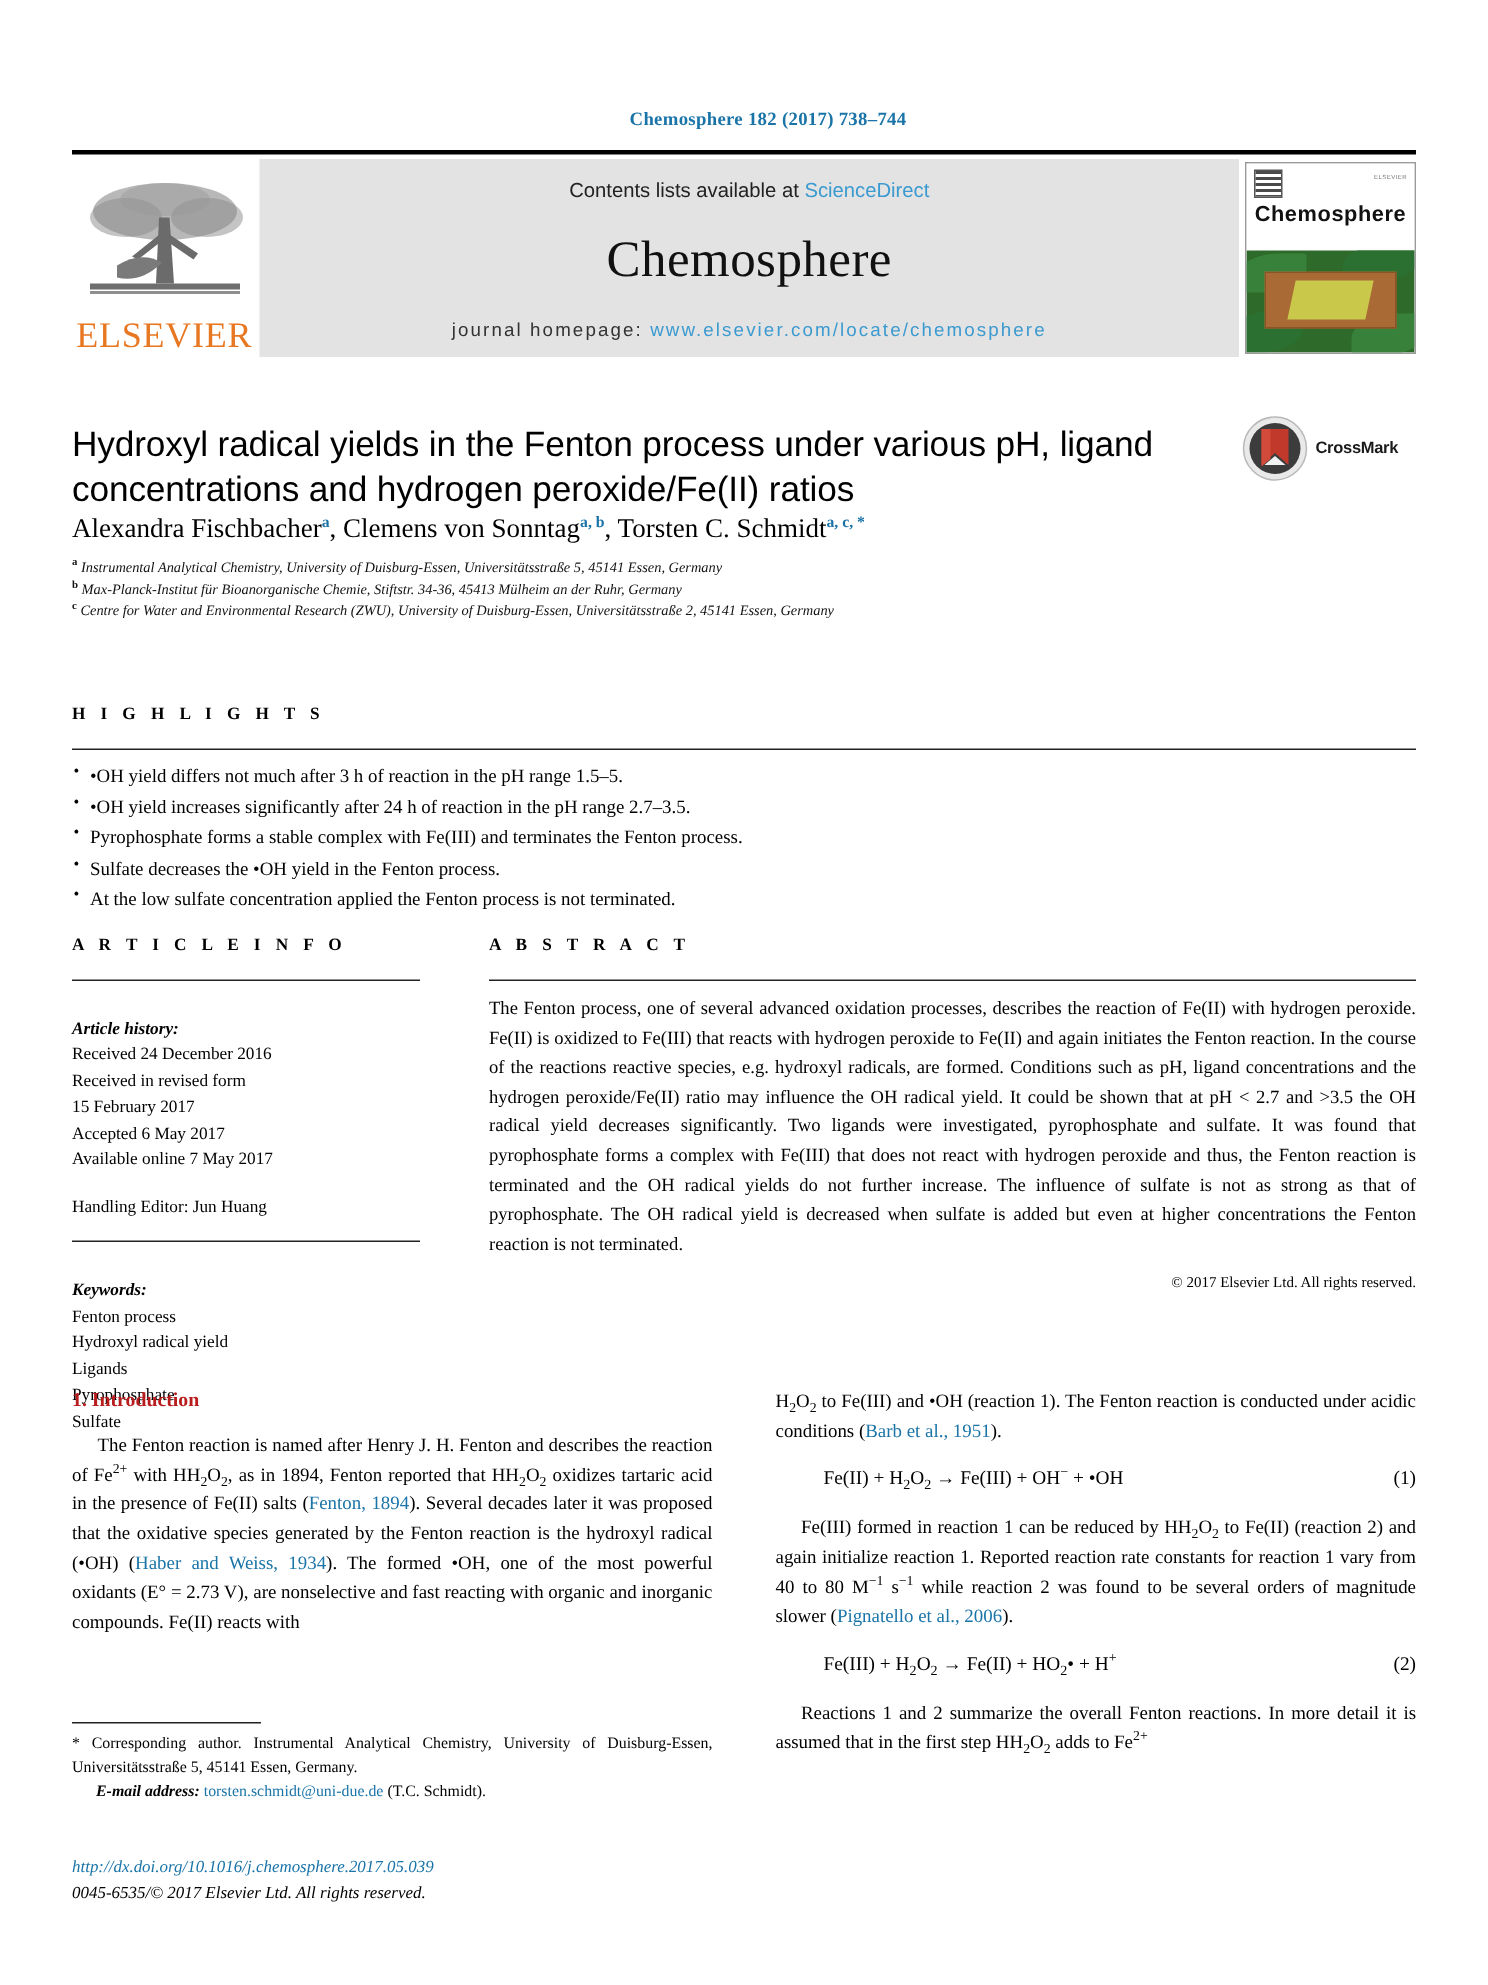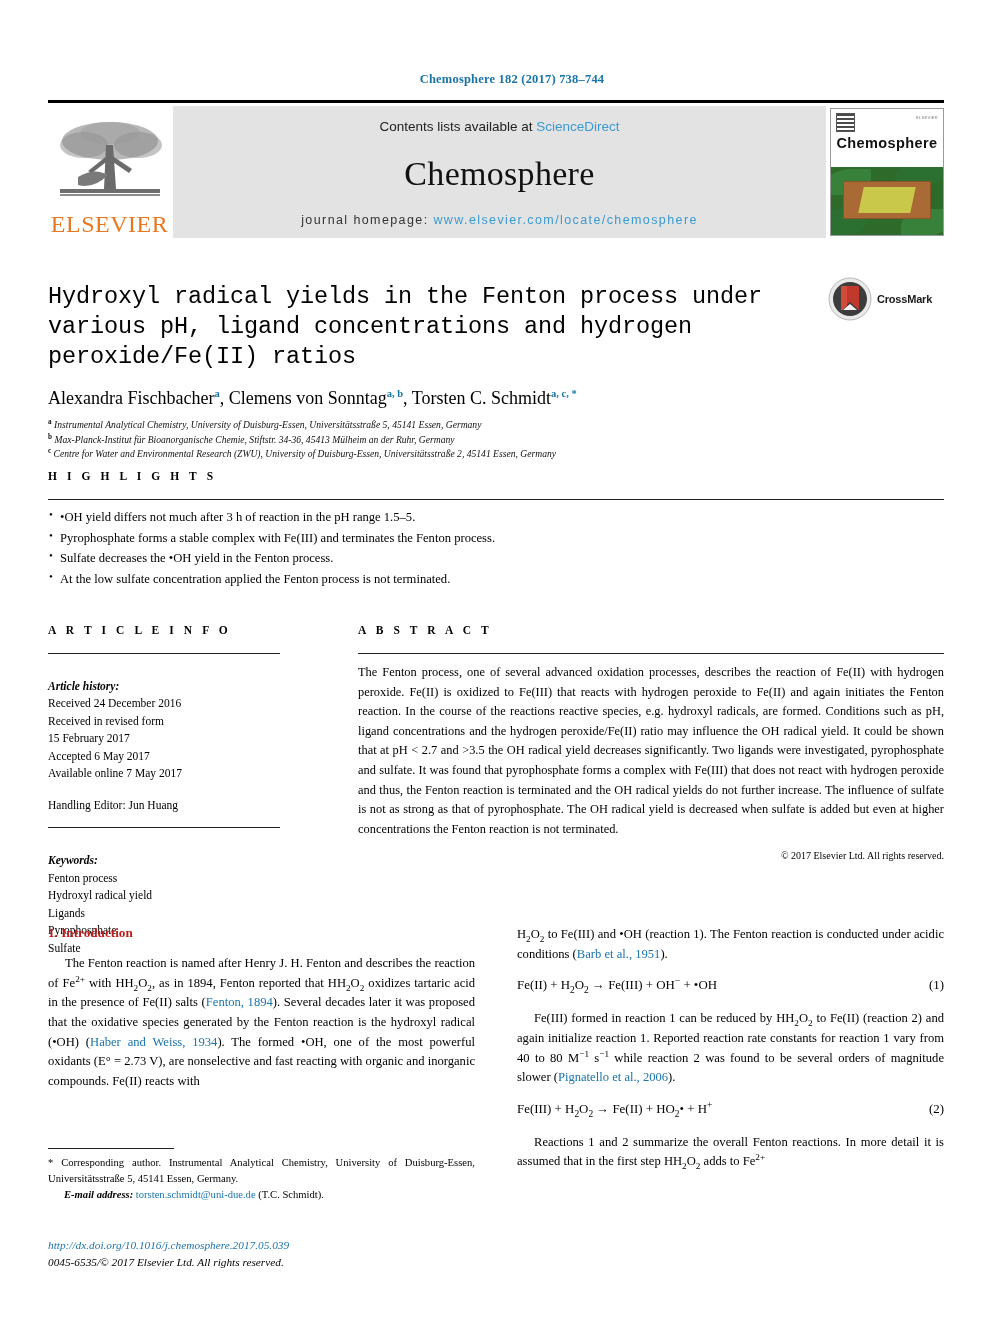--- a/index.html
+++ b/index.html
@@ -176,30 +176,29 @@
   }
 
   
   .title-block {
     position: absolute;
     top: 282px;
     left: 48px;
     width: 760px;
   }
   .paper-title {
-    font-family: Liberation Mono, monospace;
+    font-family: Liberation Sans, sans-serif;
     font-size: 23.5px;
     font-weight: normal;
     line-height: 1.27;
     margin: 0;
     color: #000;
     letter-spacing: -0.1px;
   }
   .authors {
-    margin-top: 16px;
     font-family: "Liberation Serif", serif;
     font-size: 18px;
     line-height: 1.2;
     color: #000;
   }
   .authors sup {
     color: #1a74a8;
     font-size: 10.5px;
     font-weight: bold;
     vertical-align: super;
@@ -277,21 +276,20 @@
     font-size: 11px;
   }
 
   
   .info-abs {
     position: absolute;
     top: 624px;
     left: 48px;
     width: 896px;
     display: flex;
-    gap: 32px;
   }
   .info-col {
     width: 232px;
     flex: 0 0 232px;
   }
   .abs-col {
     flex: 1 1 auto;
     margin-left: 46px;
   }
   .col-rule {
@@ -367,21 +365,21 @@
     text-decoration: none;
   }
   .eqn {
     font-family: "Liberation Serif", serif;
     font-size: 12.9px;
     display: flex;
     justify-content: space-between;
     align-items: baseline;
     margin: 14px 0 16px 0;
   }
-  .eqn .eq-body { white-space: nowrap; }
+  .eqn .eq-body { white-space: nowrap; margin-left: 32px; }
 
   
   .footnote {
     position: absolute;
     left: 48px;
     top: 1148px;
     width: 427px;
   }
   .fn-rule {
     border-top: 1px solid #222;
@@ -488,20 +486,21 @@
       <path d="M22 27 l7 6 h-14 Z" fill="#f2f2f2"></path>
     </svg>
     <span class="crossmark-text">CrossMark</span>
   </div>
 
   <div class="highlights-wrap">
     <div class="section-head">H I G H L I G H T S</div>
     <div class="highlights-rule"></div>
     <ul class="hl-list">
       <li>•OH yield differs not much after 3 h of reaction in the pH range 1.5–5.</li>
+      <li>•OH yield increases significantly after 24 h of reaction in the pH range 2.7–3.5.</li>
       <li>Pyrophosphate forms a stable complex with Fe(III) and terminates the Fenton process.</li>
       <li>Sulfate decreases the •OH yield in the Fenton process.</li>
       <li>At the low sulfate concentration applied the Fenton process is not terminated.</li>
     </ul>
   </div>
 
   <div class="info-abs">
 
     <div class="info-col">
       <div class="section-head">A R T I C L E   I N F O</div>

